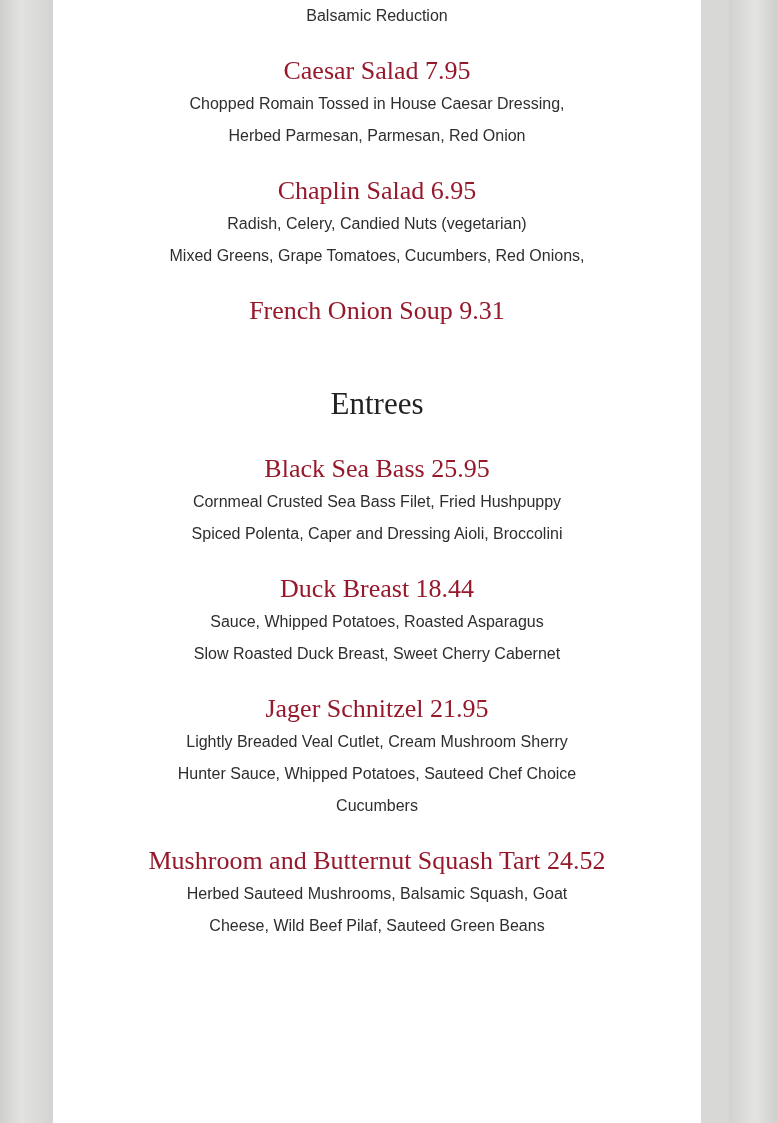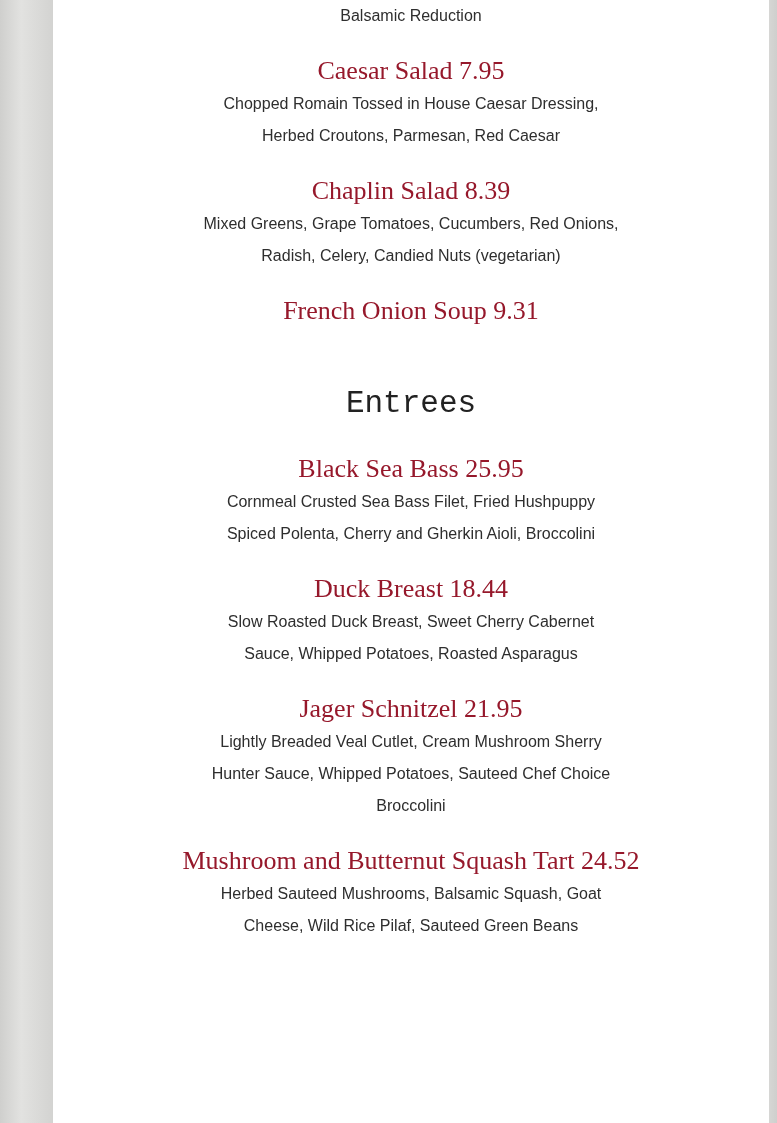--- a/index.html
+++ b/index.html
@@ -26,21 +26,21 @@
     position: absolute;
     right: 0; top: 0;
     width: 48px; height: 1123px;
     background: linear-gradient(to left, #cfcfcd 0%, #e3e3e1 45%, #d2d2d0 100%);
   }
 
   .page {
     position: absolute;
     left: 53px;
     top: 0;
-    width: 716px;
+    width: 648px;
     height: 1123px;
     background: #ffffff;
     box-sizing: border-box;
     overflow: hidden;
   }
 
   .content {
     padding: 0 30px;
   }
 
@@ -56,21 +56,21 @@
   .item-name {
     font-family: "Liberation Serif", serif;
     font-size: 26px;
     color: #96182b;
     text-align: center;
     line-height: 34px;
     margin: 0;
     font-weight: normal;
   }
   .section-title {
-    font-family: Liberation Mono, monospace;
+    font-family: Liberation Serif, serif;
     font-size: 31px;
     color: #222222;
     text-align: center;
     line-height: 40px;
     margin: 0;
     font-weight: normal;
   }
 
   .item {
     margin: 0;
@@ -91,66 +91,66 @@
   <div class="content">
 
     <p class="item-desc" style="padding-top:0;">Balsamic Reduction</p>
 
     <div id="sections">
         <div class="spacer-item"></div>
         <div class="item">
           <h3 class="item-name">Caesar Salad 7.95</h3>
           <p class="item-desc">
             <span class="desc-line">Chopped Romain Tossed in House Caesar Dressing,</span>
-            <span class="desc-line">Herbed Croutons, Parmesan, Red Caesar</span>
+            <span class="desc-line">Herbed Parmesan, Parmesan, Red Onion</span>
           </p>
         </div>
         <div class="spacer-item"></div>
         <div class="item">
-          <h3 class="item-name">Chaplin Salad 8.39</h3>
+          <h3 class="item-name">Chaplin Salad 6.95</h3>
           <p class="item-desc">
+            <span class="desc-line">Radish, Celery, Candied Nuts (vegetarian)</span>
             <span class="desc-line">Mixed Greens, Grape Tomatoes, Cucumbers, Red Onions,</span>
-            <span class="desc-line">Radish, Celery, Candied Nuts (vegetarian)</span>
           </p>
         </div>
         <div class="spacer-item"></div>
         <div class="item">
           <h3 class="item-name">French Onion Soup 9.31</h3>
         </div>
         <div class="spacer-section-top"></div>
         <h2 class="section-title">Entrees</h2>
         <div class="spacer-section-bottom"></div>
         <div class="item">
           <h3 class="item-name">Black Sea Bass 25.95</h3>
           <p class="item-desc">
             <span class="desc-line">Cornmeal Crusted Sea Bass Filet, Fried Hushpuppy</span>
-            <span class="desc-line">Spiced Polenta, Cherry and Gherkin Aioli, Broccolini</span>
+            <span class="desc-line">Spiced Polenta, Caper and Dressing Aioli, Broccolini</span>
           </p>
         </div>
         <div class="spacer-item"></div>
         <div class="item">
           <h3 class="item-name">Duck Breast 18.44</h3>
           <p class="item-desc">
+            <span class="desc-line">Sauce, Whipped Potatoes, Roasted Asparagus</span>
             <span class="desc-line">Slow Roasted Duck Breast, Sweet Cherry Cabernet</span>
-            <span class="desc-line">Sauce, Whipped Potatoes, Roasted Asparagus</span>
           </p>
         </div>
         <div class="spacer-item"></div>
         <div class="item">
           <h3 class="item-name">Jager Schnitzel 21.95</h3>
           <p class="item-desc">
             <span class="desc-line">Lightly Breaded Veal Cutlet, Cream Mushroom Sherry</span>
             <span class="desc-line">Hunter Sauce, Whipped Potatoes, Sauteed Chef Choice</span>
-            <span class="desc-line">Broccolini</span>
+            <span class="desc-line">Cucumbers</span>
           </p>
         </div>
         <div class="spacer-item"></div>
         <div class="item">
           <h3 class="item-name">Mushroom and Butternut Squash Tart 24.52</h3>
           <p class="item-desc">
             <span class="desc-line">Herbed Sauteed Mushrooms, Balsamic Squash, Goat</span>
-            <span class="desc-line">Cheese, Wild Rice Pilaf, Sauteed Green Beans</span>
+            <span class="desc-line">Cheese, Wild Beef Pilaf, Sauteed Green Beans</span>
           </p>
         </div>
       </div>
 
   </div>
 </div>
 
 </body></html>

